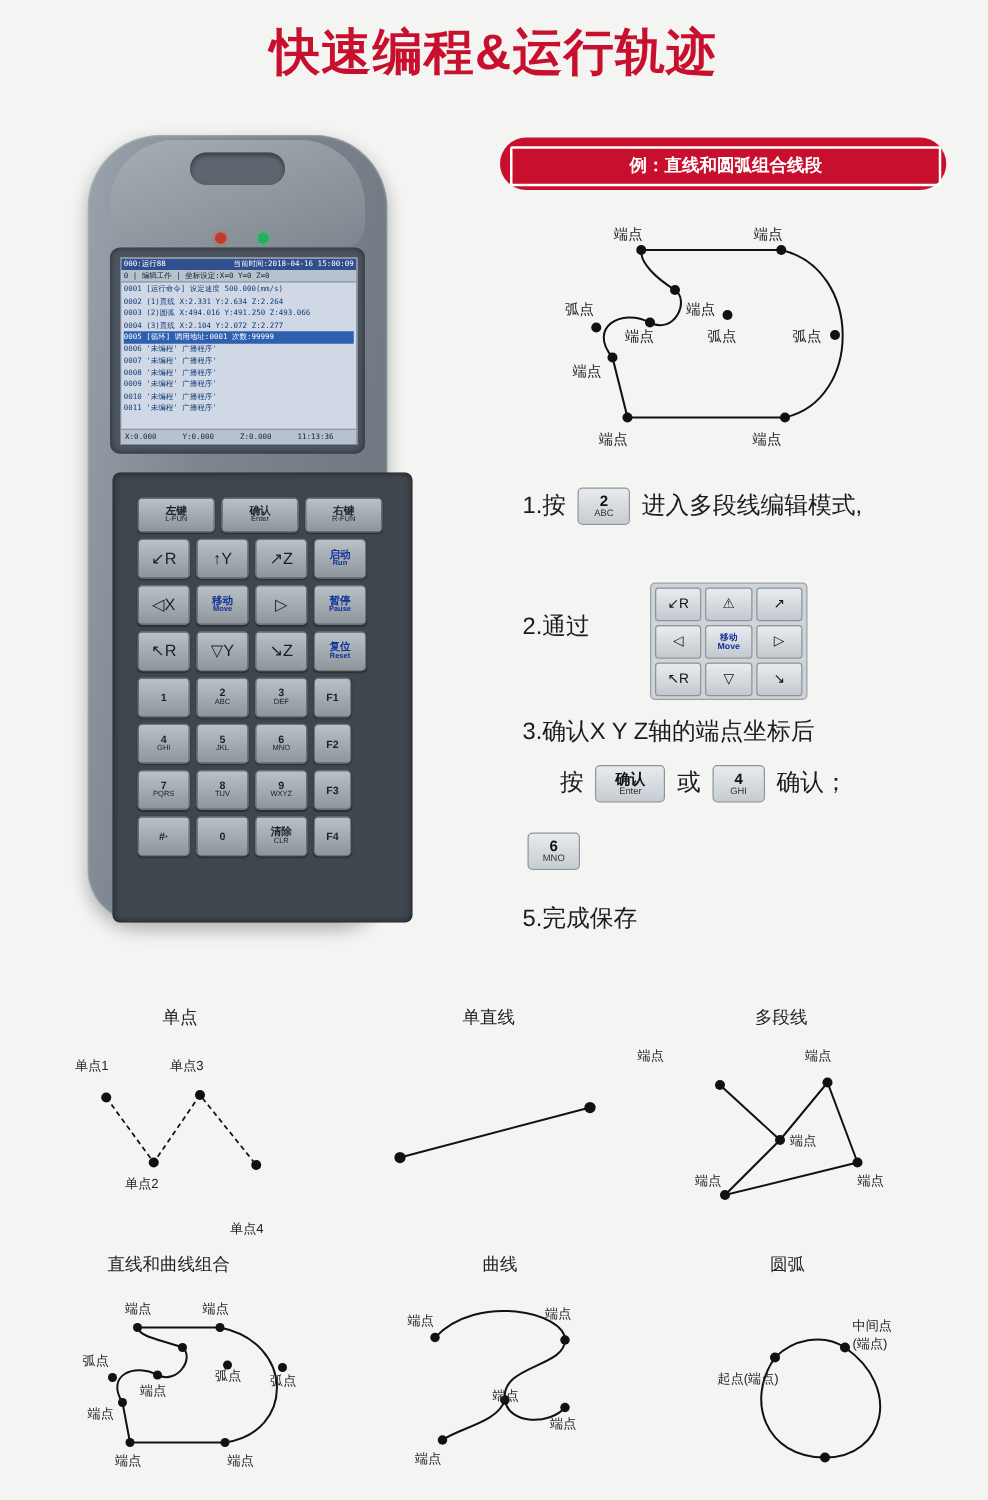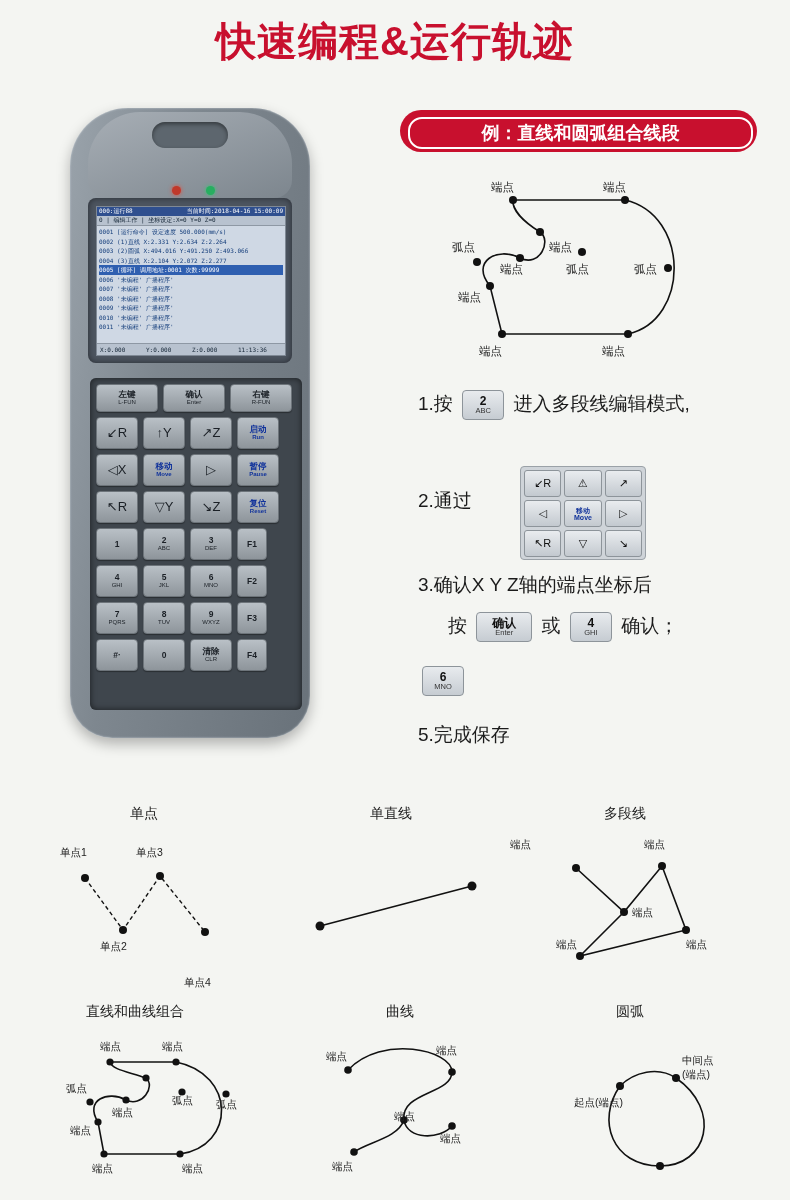--- a/index.html
+++ b/index.html
@@ -17,22 +17,22 @@
     font-size:40px;font-weight:bold;color:#c8102e;letter-spacing:1px;
   }
 
   
   .banner{
     position:absolute;left:400px;top:110px;width:357px;height:42px;
     background:#c8102e;border-radius:21px;
   }
   .banner-inner{
     position:absolute;left:408px;top:117px;width:341px;height:28px;
-    border:2px solid #ffffff;border-radius:14px;
-    color:#fff;font-size:18px;font-weight:bold;
+    border:2px solid #ffffff;border-radius:2px;
+    color:#fff;font-size:14px;font-weight:bold;
     display:flex;align-items:center;justify-content:center;
   }
 
   
   .device{
     position:absolute;left:60px;top:90px;width:260px;height:650px;
   }
   .dev-body{
     position:absolute;left:10px;top:18px;width:240px;height:630px;
     background:linear-gradient(100deg,#9aa3ab 0%,#7e878f 38%,#69727a 100%);
@@ -80,21 +80,21 @@
   .lcd-status{
     position:absolute;left:0;bottom:0;width:188px;height:11px;
     background:#b8c2cf;border-top:1px solid #8e98a4;
     font-size:6px;display:flex;align-items:center;color:#123;
   }
   .lcd-status span{display:inline-block;}
 
   
   .keypad{
     position:absolute;left:30px;top:288px;width:200px;height:320px;
-    background:#3f464d;border-radius:6px;padding:6px;
+    background:#3f464d;border-radius:6px;padding:20px;
     box-shadow:inset 0 0 6px rgba(0,0,0,.6);
   }
   .krow{display:flex;gap:5px;margin-bottom:5px;}
   .key{
     background:linear-gradient(180deg,#b9c0c6,#8e959b);
     border:1px solid #6d747a;border-radius:4px;
     color:#1b2026;text-align:center;
     display:flex;flex-direction:column;align-items:center;justify-content:center;
     line-height:1.05;box-shadow:0 1px 1px rgba(0,0,0,.35);
   }

